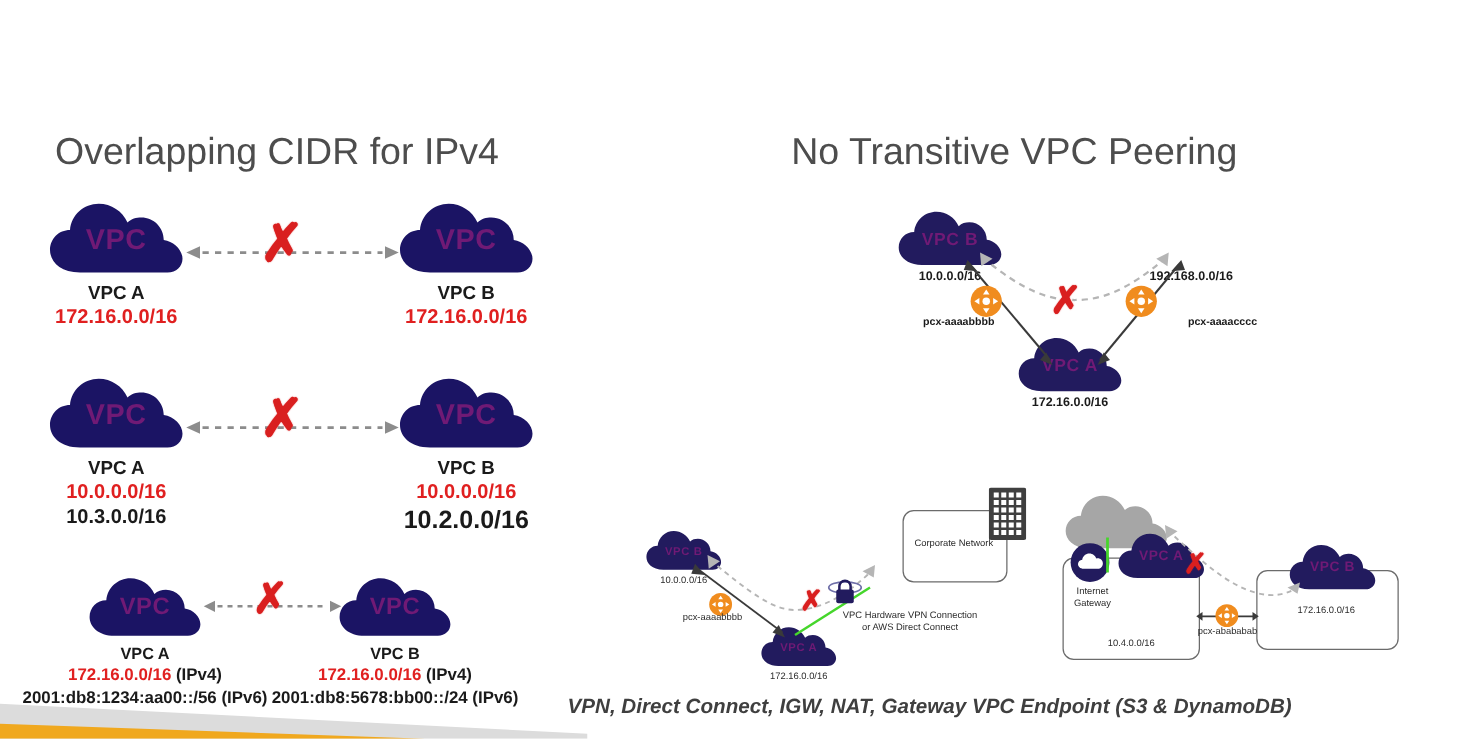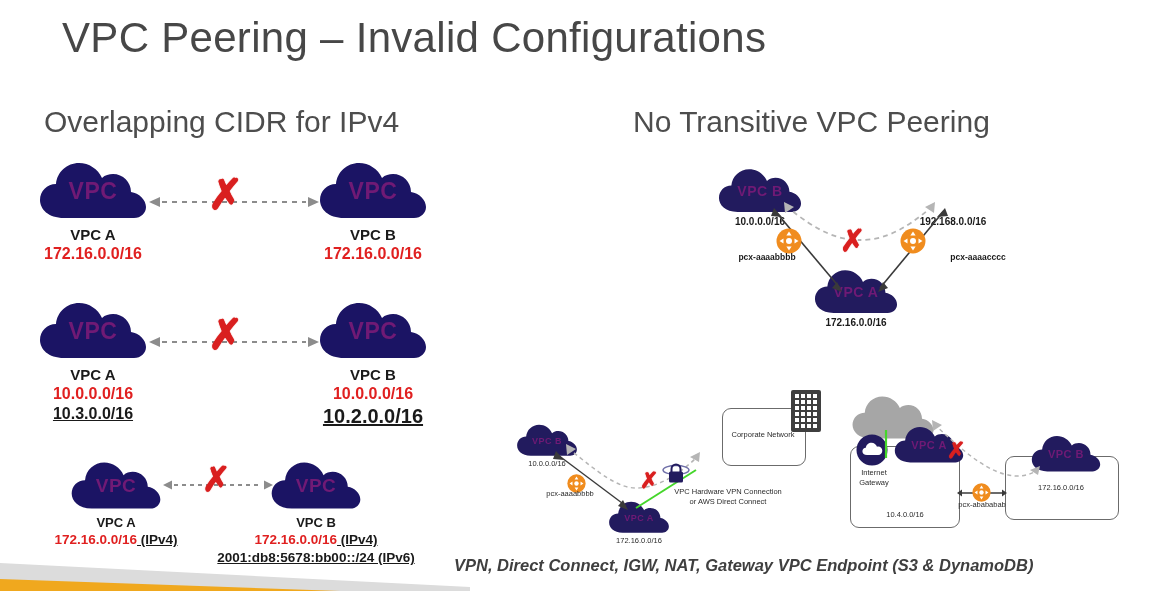--- a/index.html
+++ b/index.html
@@ -36,21 +36,21 @@
     display:flex;align-items:center;justify-content:center;
     color:#701a75;font-weight:bold;letter-spacing:.5px;
     pointer-events:none;
     text-align:center;
   }
 
   
   .lbl{position:absolute;text-align:center;white-space:nowrap;}
   .lbl.bold{font-weight:bold;color:#1a1a1a;}
   .red{color:#e02020;}
-  .blk{color:#1a1a1a;text-decoration:underline;}
+  .blk{color:#1a1a1a;}
 
   
   .xmark{
     position:absolute;color:#d91f1f;font-weight:bold;
     font-family:"Liberation Sans",sans-serif;line-height:1;
     text-shadow:0 0 1px #d91f1f;
   }
 
   
   .conn{position:absolute;}
@@ -74,21 +74,20 @@
     position:absolute;border:1.4px solid #6b6b6b;border-radius:9px;background:transparent;
   }
   .rtr{position:absolute;}
   .rtr svg{display:block;}
 </style>
 </head>
 <body>
 
 <div class="slide">
 
-  <div class="slide-title">VPC Peering – Invalid Configurations</div>
 
   <div class="sec-head" id="h-overlap">Overlapping CIDR for IPv4</div>
   <div class="sec-head" id="h-transitive">No Transitive VPC Peering</div>
 
   <div class="cloud" style="left:38px;top:160px;width:110px;height:62px;">
     <svg width="110" height="62" viewBox="0 0 110 62" aria-hidden="true">
       <path fill="#1b1464" d="M26 58 C10 58 2 49 2 40 C2 31 9 24 18 24 C19 12 29 3 41 3 C51 3 60 9 64 18 C67 15 71 14 75 14 C85 14 93 22 93 32 C101 33 108 40 108 47 C108 53 103 58 96 58 Z"></path>
     </svg>
     <div class="ctext" style="font-size:23px;">VPC</div>
   </div>
@@ -143,20 +142,21 @@
   <div class="xmark" style="left:208px;top:314px;font-size:42px;">✗</div>
 
   <div class="cloud" style="left:70px;top:460px;width:92px;height:52px;">
     <svg width="92" height="52" viewBox="0 0 110 62" aria-hidden="true">
       <path fill="#1b1464" d="M26 58 C10 58 2 49 2 40 C2 31 9 24 18 24 C19 12 29 3 41 3 C51 3 60 9 64 18 C67 15 71 14 75 14 C85 14 93 22 93 32 C101 33 108 40 108 47 C108 53 103 58 96 58 Z"></path>
     </svg>
     <div class="ctext" style="font-size:19px;">VPC</div>
   </div>
   <div class="lbl bold" style="left:70px;top:515px;width:92px;font-size:13px;">VPC A</div>
   <div class="lbl" style="left:16px;top:532px;width:200px;font-size:13.5px;font-weight:bold;"><span class="red">172.16.0.0/16</span><span class="blk"> (IPv4)</span></div>
+  <div class="lbl blk" style="left:2px;top:550px;width:228px;font-size:13.5px;font-weight:bold;">2001:db8:1234:aa00::/56 (IPv6)</div>
 
   <div class="cloud" style="left:270px;top:460px;width:92px;height:52px;">
     <svg width="92" height="52" viewBox="0 0 110 62" aria-hidden="true">
       <path fill="#1b1464" d="M26 58 C10 58 2 49 2 40 C2 31 9 24 18 24 C19 12 29 3 41 3 C51 3 60 9 64 18 C67 15 71 14 75 14 C85 14 93 22 93 32 C101 33 108 40 108 47 C108 53 103 58 96 58 Z"></path>
     </svg>
     <div class="ctext" style="font-size:19px;">VPC</div>
   </div>
   <div class="lbl bold" style="left:270px;top:515px;width:92px;font-size:13px;">VPC B</div>
   <div class="lbl" style="left:216px;top:532px;width:200px;font-size:13.5px;font-weight:bold;"><span class="red">172.16.0.0/16</span><span class="blk"> (IPv4)</span></div>
   <div class="lbl blk" style="left:202px;top:550px;width:228px;font-size:13.5px;font-weight:bold;">2001:db8:5678:bb00::/24 (IPv6)</div>

